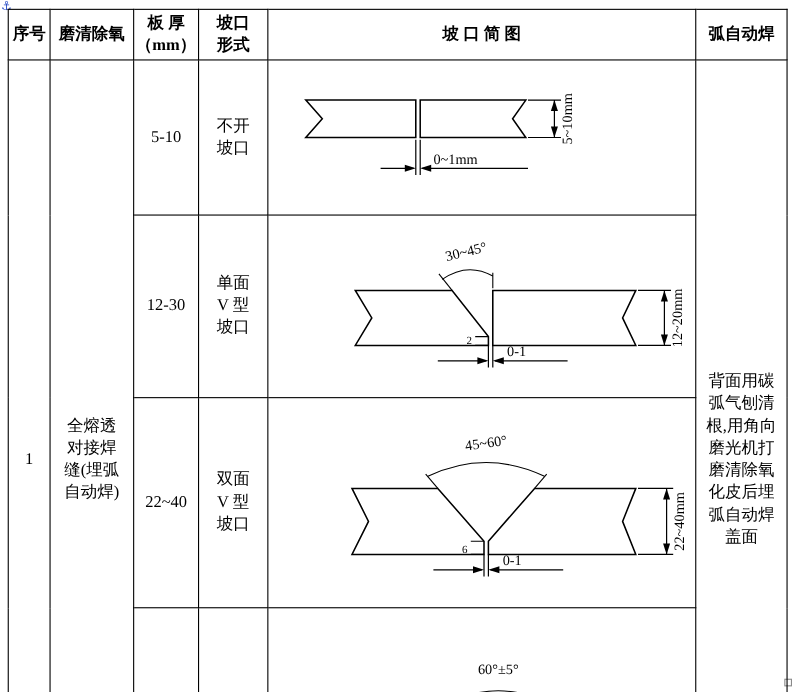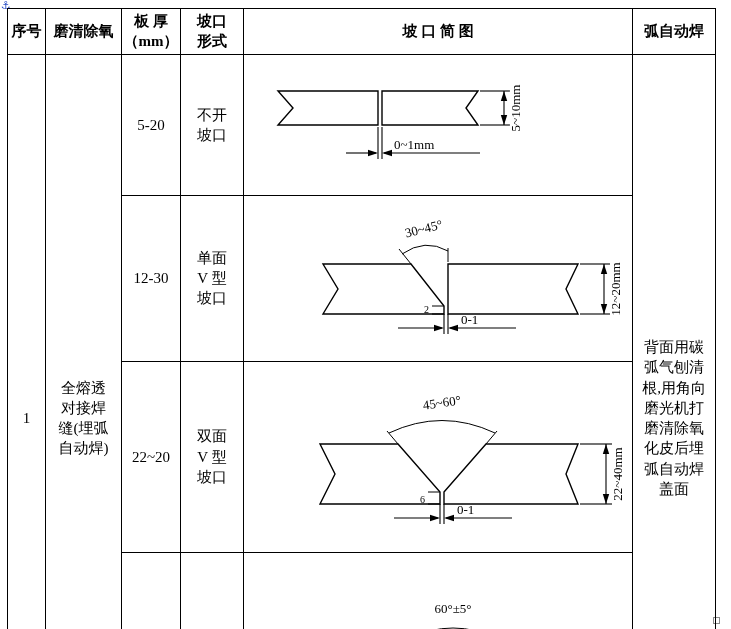--- a/index.html
+++ b/index.html
@@ -77,21 +77,21 @@
       <th>坡 口 简 图</th>
       <th>弧自动焊</th>
     </tr>
 
     <tr class="r1">
       <td rowspan="4">1</td>
       <td rowspan="4">全熔透
 对接焊
 缝(埋弧
 自动焊)</td>
-      <td>5-20</td>
+      <td>5-10</td>
       <td>不开
 坡口</td>
       <td class="diag-cell">
         <svg class="diag" width="380" height="100" viewBox="0 0 380 100">
           <g>
             <path class="plate" d="M 30,16 L 130,16 L 130,50 L 30,50 L 45,33 Z"></path>
             <path class="plate" d="M 134,16 L 230,16 L 218,33 L 230,50 L 134,50 Z"></path>
           </g>
           <g>
             <line x1="232" y1="16" x2="262" y2="16"></line>
@@ -159,21 +159,21 @@
             <line x1="356" y1="48" x2="356" y2="98"></line>
             <polygon points="356,48 352.8,58 359.2,58"></polygon>
             <polygon points="356,98 352.8,88 359.2,88"></polygon>
             <text transform="rotate(-90 368 73)" x="368" y="77" text-anchor="middle">12~20mm</text>
           </g>
         </svg>
       </td>
     </tr>
 
     <tr class="r3">
-      <td>22~20</td>
+      <td>22~40</td>
       <td>双面
 V 型
 坡口</td>
       <td class="diag-cell">
         <svg class="diag" width="380" height="150" viewBox="0 0 380 150">
           <g>
             <path class="plate" d="M 72,62 L 150,62 L 192,110 L 192,122 L 72,122 L 87,92 Z"></path>
             <path class="plate" d="M 196,110 L 238,62 L 330,62 L 318,92 L 330,122 L 196,122 Z"></path>
           </g>
           <g>

